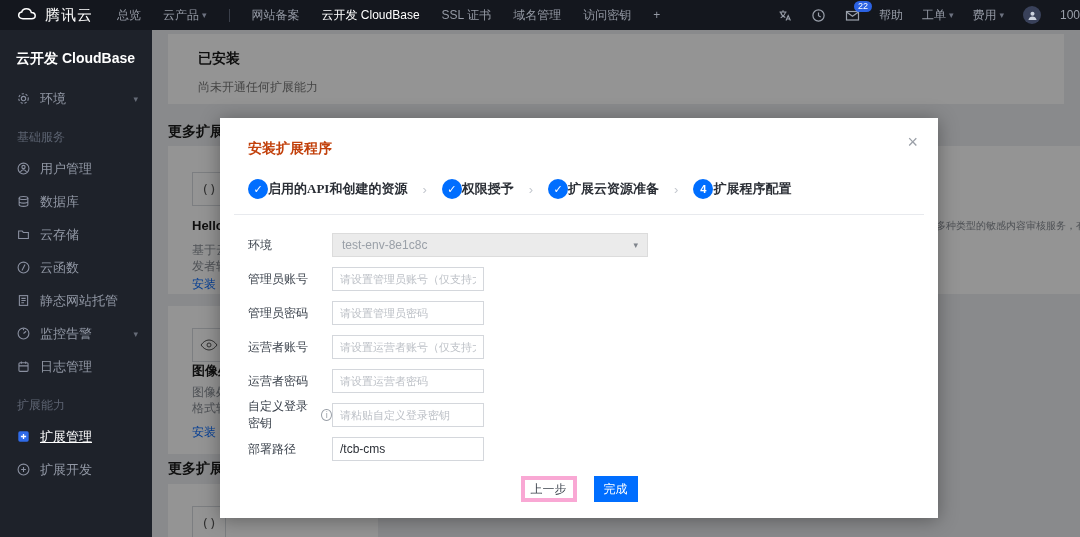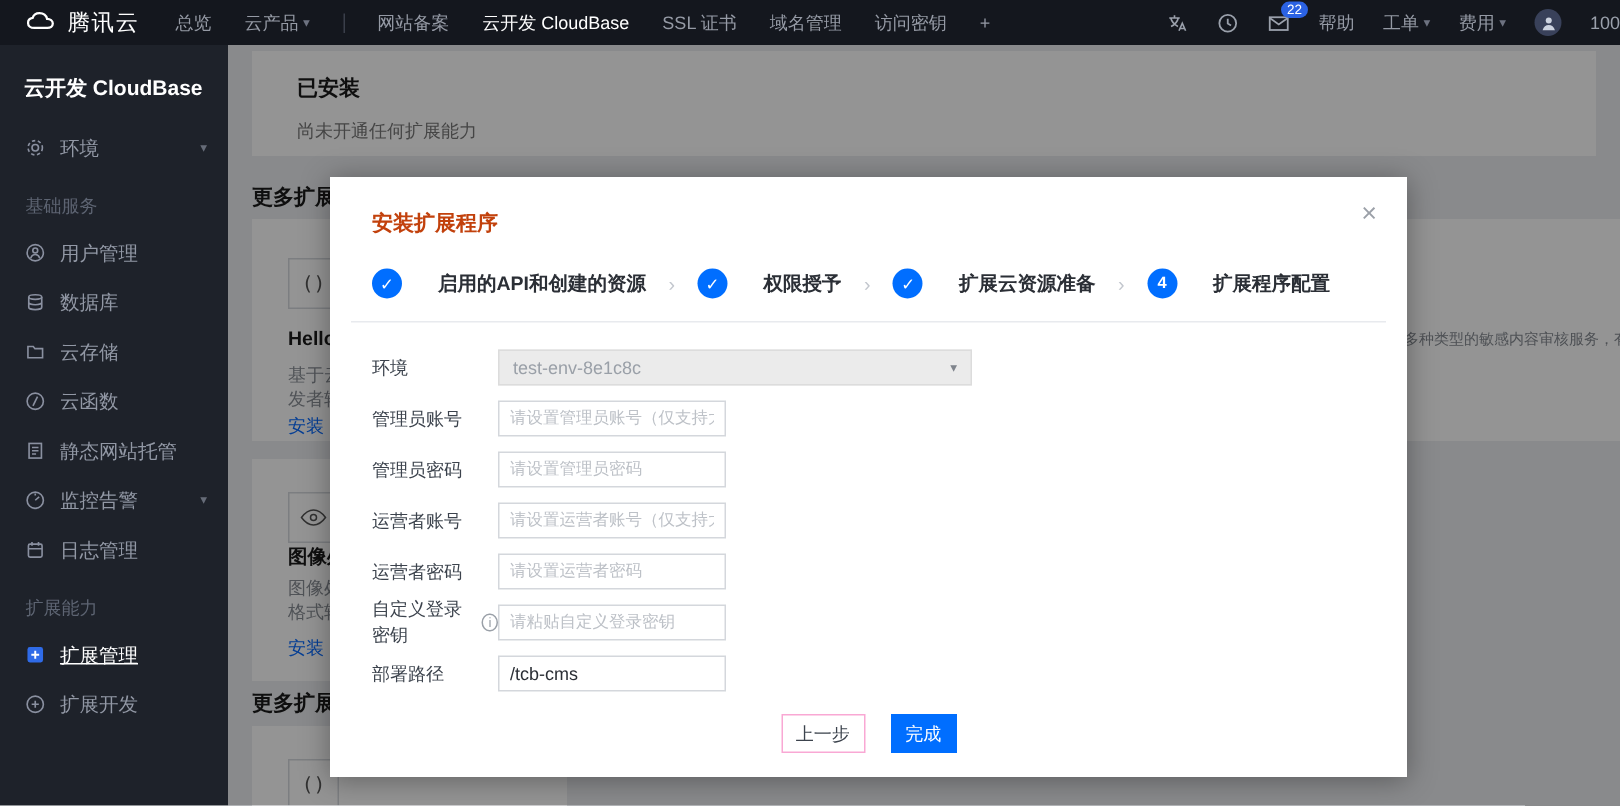--- a/index.html
+++ b/index.html
@@ -61,38 +61,38 @@
   .overlay { position:absolute; top:30px; left:152px; width:928px; height:507px;
              background:rgba(0,0,0,0.42); z-index:5; }
   .modal { position:absolute; left:220px; top:118px; width:718px; height:400px; background:#fff;
            z-index:10; box-shadow:0 2px 18px rgba(0,0,0,0.35); }
   .modal-title { font-size:14px; font-weight:bold; color:#c2410c; padding:22px 0 0 28px; }
   .modal-close { position:absolute; right:20px; top:14px; font-size:18px; color:#9ba0a8; cursor:pointer; }
   .steps { display:flex; align-items:center; margin:21px 0 0 28px; }
   .step { display:flex; align-items:center; }
   .step-circle { width:20px; height:20px; border-radius:50%; background:#006eff; color:#fff;
                  display:flex; align-items:center; justify-content:center; font-size:11px; font-weight:bold; }
-  .step-label { margin-left:24px; font-size:13px; font-weight:bold; color:#2b2f36; white-space:nowrap; }
+  .step-label { margin-left:0; font-size:13px; font-weight:bold; color:#2b2f36; white-space:nowrap;font-family:Liberation Serif, serif; }
   .step-chevron { color:#c3c7ce; font-size:13px; margin:0 15px; }
   .steps-divider { border-top:1px solid #e8eaee; margin:15px 14px 0 14px; }
 
   .form { padding:18px 0 0 28px; }
   .form-row { display:flex; align-items:center; margin-bottom:10px; height:24px; }
   .form-label { width:84px; font-size:12px; color:#3c434d; flex:0 0 84px; display:flex; align-items:center; }
   .info-dot { display:inline-flex; align-items:center; justify-content:center; width:12px; height:12px;
               border:1px solid #9aa0a8; border-radius:50%; font-size:9px; color:#9aa0a8; margin-left:2px; }
   .select-box { width:316px; height:24px; background:#ebebeb; border:1px solid #dcdcdc; position:relative;
                 display:flex; align-items:center; padding-left:9px; font-size:12px; color:#9aa0a8; cursor:not-allowed; }
   .select-box .caret { position:absolute; right:9px; color:#7f848c; }
   .form-input { width:152px; height:24px; border:1px solid #d4d7dc; padding:0 7px; font-size:11px; color:#333;
                 font-family:"Liberation Sans","DejaVu Sans",sans-serif; outline:none; }
   .form-input::placeholder { color:#bdc1c7; }
   .modal-footer { position:absolute; bottom:16px; left:0; width:100%; display:flex; justify-content:center; gap:17px; }
   .btn { height:26px; font-size:12px; display:flex; align-items:center; justify-content:center; cursor:pointer; }
-  .btn-prev { width:56px; background:#fff; border:1px solid #f9a8d4; color:#3c434d; }
+  .btn-prev { width:56px; background:#fff; border:4px solid #f9a8d4; color:#3c434d; }
   .btn-finish { width:44px; background:#006eff; border:1px solid #006eff; color:#fff; }
 </style>
 </head>
 <body>
 
 <div class="topbar">
   <div class="logo">
     <span>
       <svg width="22" height="14" viewBox="0 0 26 16">
           <path d="M7 13.5c-3 0-5-1.7-5-4 0-2 1.5-3.6 3.6-3.9C6.3 3.2 8.4 1.8 11 1.8c3 0 5.4 1.9 6 4.5 2.4.1 4.5 1.6 4.5 3.7 0 2.1-1.9 3.5-4.3 3.5z" fill="none" stroke="#fff" stroke-width="1.8"></path>

